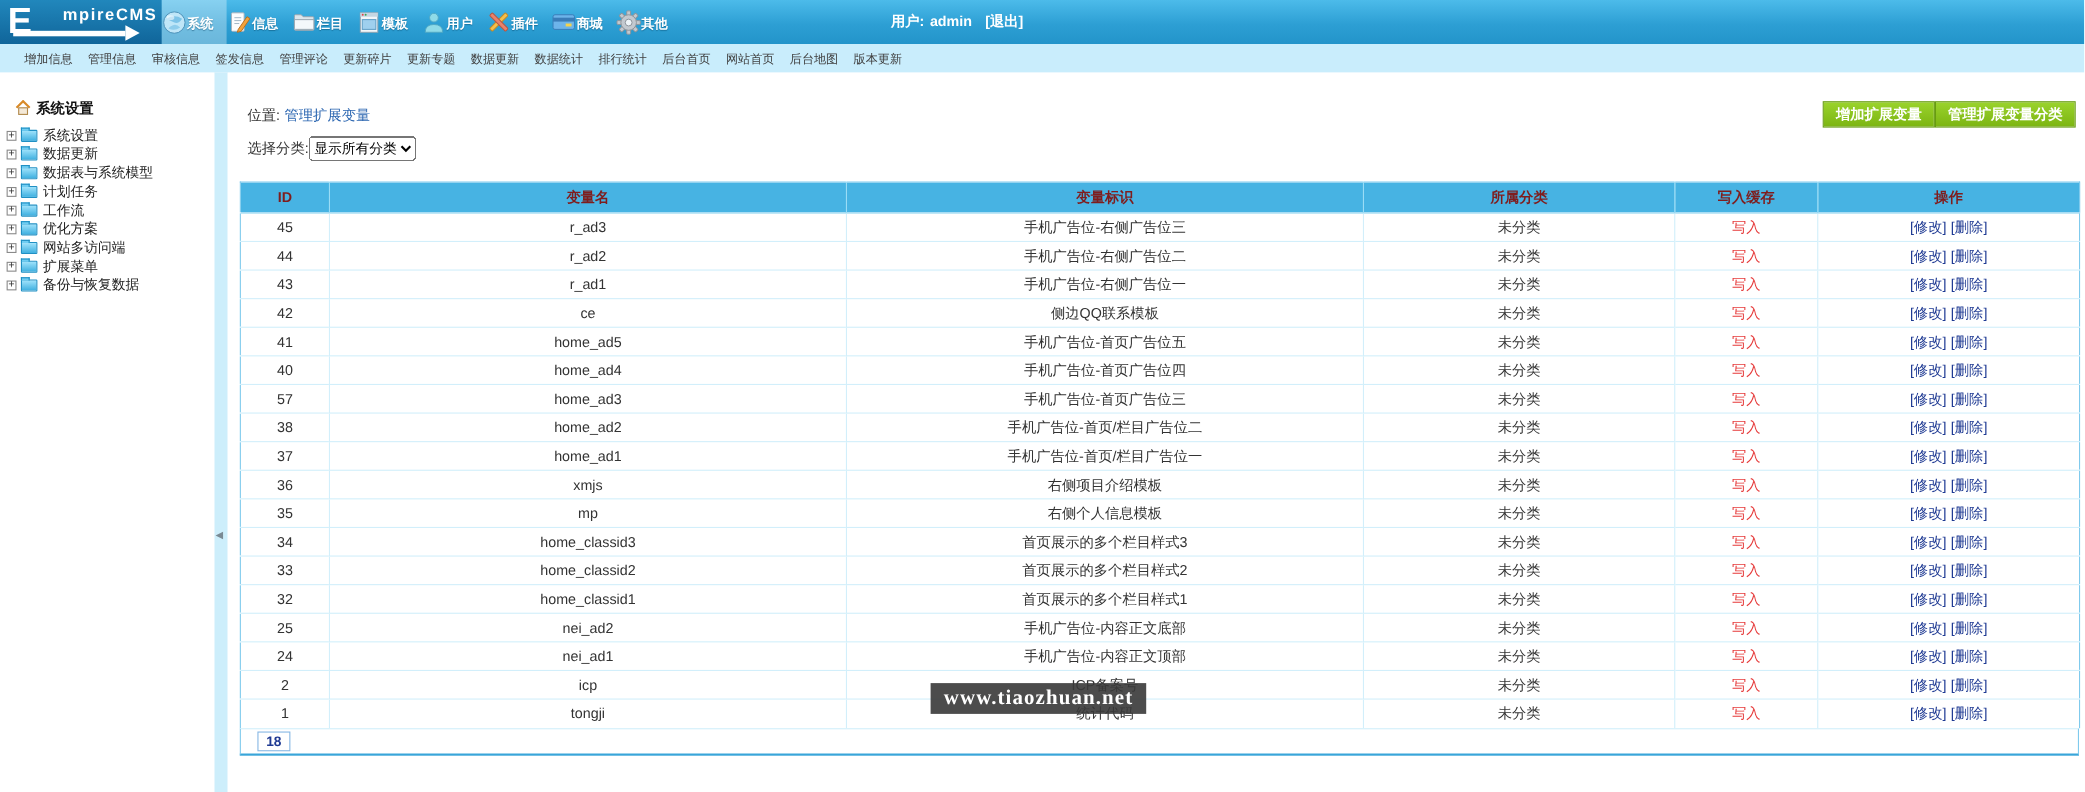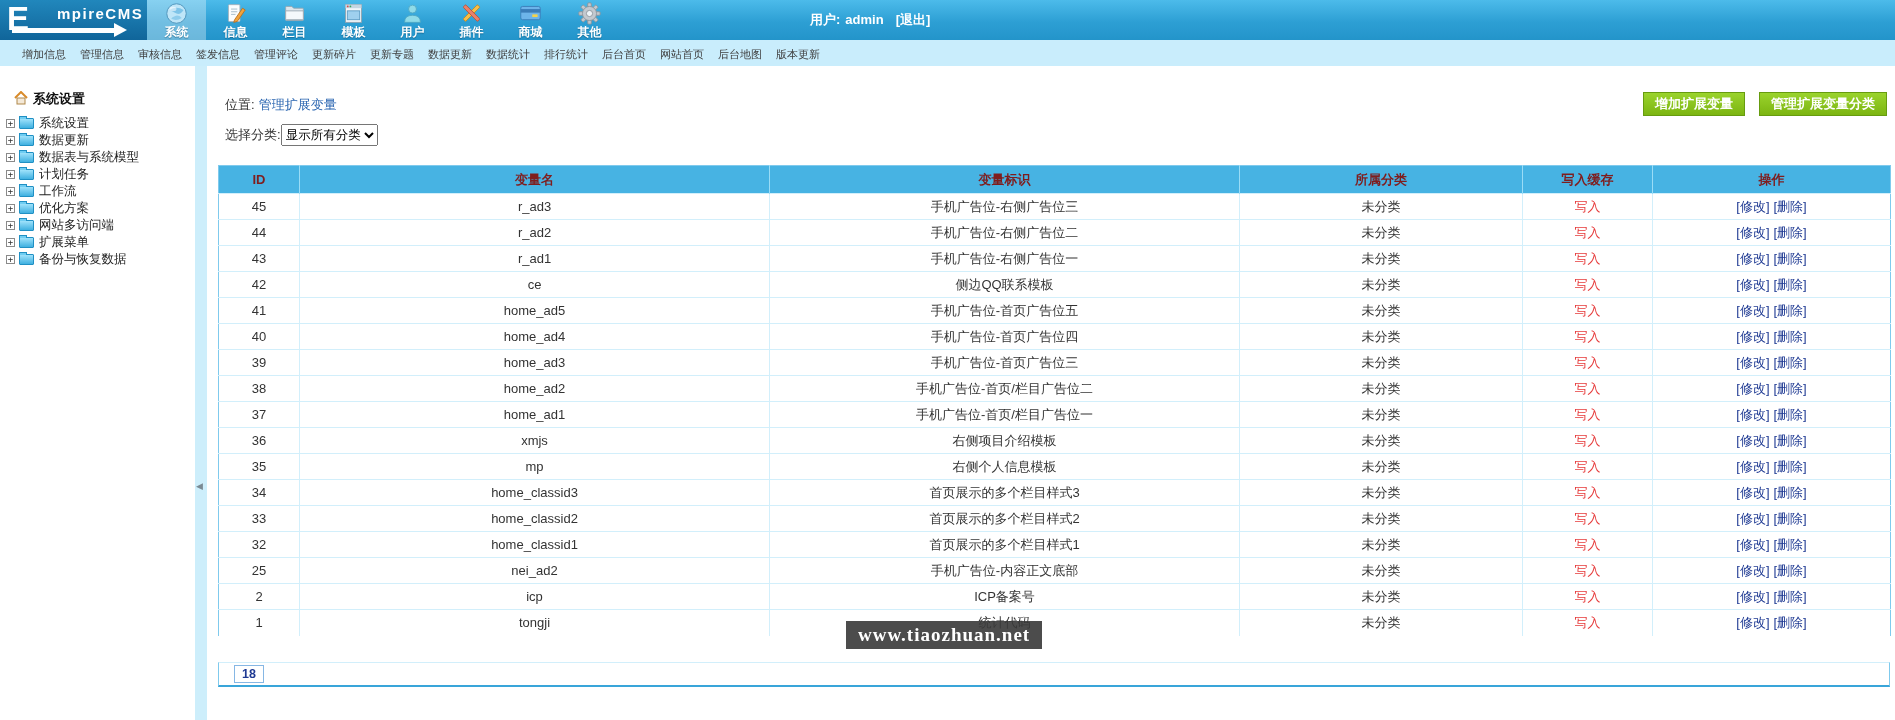--- a/index.html
+++ b/index.html
@@ -10,21 +10,21 @@
   .topbar { position:absolute; top:0; left:0; width:1895px; height:40px;
             background:linear-gradient(180deg,#4cbbea 0%,#2d9fd4 55%,#2394ca 100%); }
   .logo { position:absolute; left:0; top:0; width:147px; height:40px; cursor:pointer;
           background:linear-gradient(180deg,#2187bc,#10659a); color:#fff; }
   .logo-big { position:absolute; left:7px; top:1px; font-size:33px; font-weight:bold; line-height:36px; }
   .logo-rest { position:absolute; left:31px; top:5px; font-size:15px; font-weight:bold; letter-spacing:1.5px;margin-left:26px; }
   .logo-arrow { position:absolute; left:12px; bottom:7px; width:102px; height:5px; background:#fff; }
   .logo-arrow::after { content:""; position:absolute; right:-13px; top:-5px;
           border-left:13px solid #fff; border-top:7px solid transparent; border-bottom:7px solid transparent; }
   .tabs { position:absolute; left:147px; top:0; height:40px; display:flex; }
-  .tab { width:59px; height:40px; display:flex; flex-direction:column; align-items:center;
+  .tab { width:59px; height:40px; display:flex; align-items:center;
          padding-top:1px; cursor:pointer; }
   .tab.active { background:rgba(255,255,255,0.33); }
   .tab-icon { height:24px; display:flex; align-items:center; justify-content:center; }
   .tab-icon svg { width:23px; height:23px; }
   .tab-label { font-size:12px; color:#fff; font-weight:bold; line-height:14px;
                text-shadow:0 1px 1px rgba(0,60,90,.45); }
   .userinfo { position:absolute; left:810px; top:0; height:40px; line-height:40px;
               color:#fff; font-weight:bold; font-size:13px; }
   .userinfo .logout { color:#fff; text-decoration:none; margin-left:12px; cursor:pointer; }
   .userinfo .uname { margin-left:5px;margin-top:22px; }
@@ -49,21 +49,21 @@
   .folder-icon::before { content:""; position:absolute; left:-1px; top:-3px; width:6px; height:2px;
                  background:#6fcdf2; border:1px solid #2090c4; border-bottom:none; }
 
   .divider { position:absolute; top:66px; left:195px; width:12px; height:654px; background:#cdeefb; }
   .collapse-arrow { position:absolute; top:415px; left:1px; font-size:9px; color:#7a8a94; cursor:pointer; }
 
   
   .content { position:absolute; top:66px; left:207px; width:1688px; height:654px; background:#fff; }
   .crumb { position:absolute; left:18px; top:30px; font-size:13px; color:#333; }
   .crumb a { color:#2a65b0; text-decoration:none; margin-left:4px; cursor:pointer; }
-  .actions { position:absolute; right:8px; top:26px; display:flex; gap:14px; }
+  .actions { position:absolute; right:8px; top:26px; display:flex; gap:0; }
   .btn { height:24px; line-height:22px; padding:0 11px; cursor:pointer;
          background:linear-gradient(180deg,#9ad32c,#7cb512); border:1px solid #679c0f;
          color:#fff; font-weight:bold; font-size:13px; font-family:inherit; }
   .filter { position:absolute; left:18px; top:58px; font-size:13px; color:#333;
             display:flex; align-items:center; gap:0; }
   .filter select { font-size:12.5px; height:22px; font-family:inherit; }
 
   .vartable { position:absolute; left:11px; top:99px; width:1672px; border-collapse:collapse;
               table-layout:fixed; background:#fff;
               border:1px solid #7fcaed; border-bottom:none; }
@@ -330,21 +330,21 @@
           </tr>
           <tr>
             <td>40</td>
             <td>home_ad4</td>
             <td>手机广告位-首页广告位四</td>
             <td>未分类</td>
             <td><a class="cache-link">写入</a></td>
             <td><a class="op-link">[修改]</a><a class="op-link">[删除]</a></td>
           </tr>
           <tr>
-            <td>39</td>
+            <td>57</td>
             <td>home_ad3</td>
             <td>手机广告位-首页广告位三</td>
             <td>未分类</td>
             <td><a class="cache-link">写入</a></td>
             <td><a class="op-link">[修改]</a><a class="op-link">[删除]</a></td>
           </tr>
           <tr>
             <td>38</td>
             <td>home_ad2</td>
             <td>手机广告位-首页/栏目广告位二</td>
@@ -402,20 +402,28 @@
           </tr>
           <tr>
             <td>25</td>
             <td>nei_ad2</td>
             <td>手机广告位-内容正文底部</td>
             <td>未分类</td>
             <td><a class="cache-link">写入</a></td>
             <td><a class="op-link">[修改]</a><a class="op-link">[删除]</a></td>
           </tr>
           <tr>
+            <td>24</td>
+            <td>nei_ad1</td>
+            <td>手机广告位-内容正文顶部</td>
+            <td>未分类</td>
+            <td><a class="cache-link">写入</a></td>
+            <td><a class="op-link">[修改]</a><a class="op-link">[删除]</a></td>
+          </tr>
+          <tr>
             <td>2</td>
             <td>icp</td>
             <td>ICP备案号</td>
             <td>未分类</td>
             <td><a class="cache-link">写入</a></td>
             <td><a class="op-link">[修改]</a><a class="op-link">[删除]</a></td>
           </tr>
           <tr>
             <td>1</td>
             <td>tongji</td>

